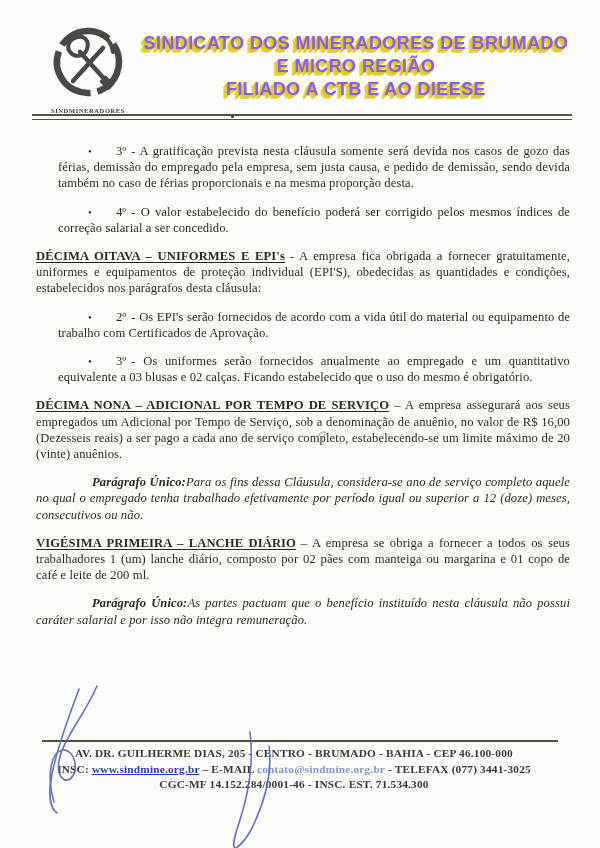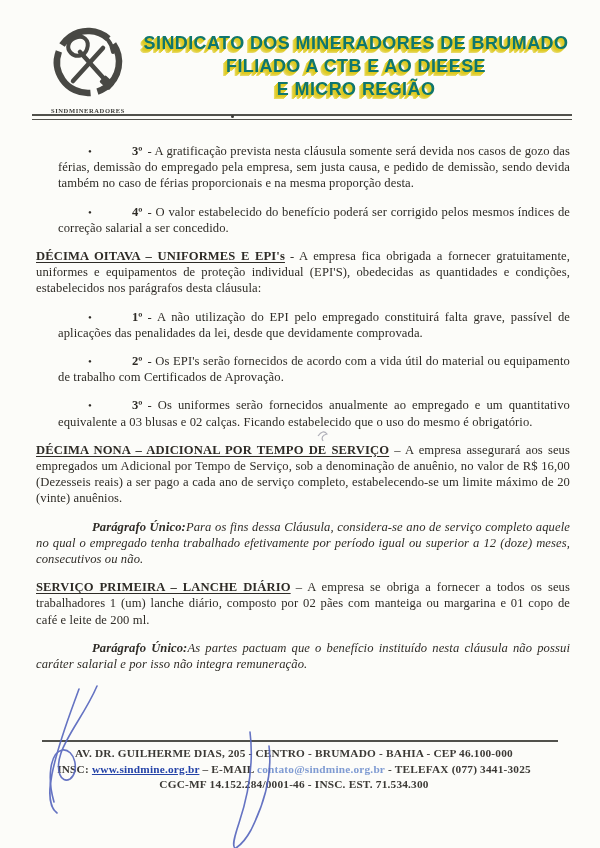--- a/index.html
+++ b/index.html
@@ -20,21 +20,21 @@
   .logo-wrap{width:104px;flex:0 0 104px;text-align:center;}
   .logo-caption{
     font-family:"Liberation Serif",serif;
     font-size:6.5px;font-weight:bold;letter-spacing:.6px;
     color:#3c3c38;margin-top:1px;
   }
   .title-block{
     flex:1;text-align:center;padding-top:8px;
     font-family:"Liberation Sans",sans-serif;
     font-weight:bold;
-    color:#0f766e;
+    color:#8b5cf6;
     letter-spacing:.4px;
   }
   .title-block .t{
     font-size:18px;line-height:23px;
     text-shadow:-1px 1px 0 #ddc91f,-2px 2px 0 #dfcb25,-3px 3px 0 #e2d040,-4px 4px 0 #e7d95e;
   }
   .double-rule{
     position:absolute;left:32px;right:28px;top:114px;
     height:3px;
     border-top:2.5px solid #51514c;
@@ -47,21 +47,21 @@
   
   .doc-body{
     position:absolute;top:143px;left:36px;right:30px;
     font-size:12.6px;line-height:16.2px;
     color:#2e2b26;text-align:justify;
     letter-spacing:.1px;
   }
   .doc-body p{margin:0 0 12px 0;}
   p.bullet{margin-left:22px;text-indent:30px;}
   p.bullet .dot{font-size:11px;}
-  p.bullet .lead{font-weight:bold;margin-left:40px;margin-right:5px;}
+  p.bullet .lead{font-weight:normal;margin-left:24px;margin-right:5px;}
   p.clause .lead{
     font-weight:bold;text-decoration:underline;
     text-underline-offset:2px;margin-right:5px;margin-top:28px;
   }
   p.pu{font-style:italic;text-indent:56px;}
   p.pu .lead{font-weight:bold;}
   
   .doc-footer{
     position:absolute;left:0;right:12px;top:740px;
     text-align:center;
@@ -94,48 +94,47 @@
         <path d="M29 14 C37 10 44 16 41 25 C39 32 30 34 25 29 C20 24 22 17 29 14 Z" fill="none" stroke="#484844" stroke-width="4"></path>
         <line x1="34" y1="28" x2="61" y2="58" stroke="#484844" stroke-width="4.5" stroke-linecap="round"></line>
         <line x1="57" y1="24" x2="27" y2="57" stroke="#484844" stroke-width="4.5" stroke-linecap="round"></line>
         <rect x="55" y="54" width="13" height="9" rx="1.5" transform="rotate(42 61 58)" fill="#484844"></rect>
         <path d="M52 9 q13 5 15 19" fill="none" stroke="#484844" stroke-width="4" stroke-linecap="round"></path>
       </svg>
       <div class="logo-caption">SINDMINERADORES</div>
     </div>
     <div class="title-block">
       <div class="t">SINDICATO DOS MINERADORES DE BRUMADO</div>
+      <div class="t">E MICRO REGIÃO</div>
       <div class="t">FILIADO A CTB E AO DIEESE</div>
-      <div class="t">E MICRO REGIÃO</div>
     </div>
   </header>
 
   <div class="double-rule"></div>
   <div class="ink-dot"></div>
 
   <main class="doc-body">
 
     <p class="bullet"><span class="dot">•</span><span class="lead">3º</span><span>- A gratificação prevista nesta cláusula somente será devida nos casos de gozo das férias, demissão do empregado pela empresa, sem justa causa, e pedido de demissão, sendo devida também no caso de férias proporcionais e na mesma proporção desta.</span></p>
 
     <p class="bullet"><span class="dot">•</span><span class="lead">4º</span><span>- O valor estabelecido do benefício poderá ser corrigido pelos mesmos índices de correção salarial a ser concedido.</span></p>
 
     <p class="clause"><span class="lead">DÉCIMA OITAVA – UNIFORMES E EPI's</span><span>- A empresa fica obrigada a fornecer gratuitamente, uniformes e equipamentos de proteção individual (EPI'S), obedecidas as quantidades e condições, estabelecidos nos parágrafos desta cláusula:</span></p>
 
-    <p class="bullet"><span class="dot">•</span><span class="lead">1º</span><span>- A não utilização do EPI pelo empregado constituirá falta grave, passível de aplicações das penalidades da lei, desde que devidamente comprovada.</span></p>
 
     <p class="bullet"><span class="dot">•</span><span class="lead">2º</span><span>- Os EPI's serão fornecidos de acordo com a vida útil do material ou equipamento de trabalho com Certificados de Aprovação.</span></p>
 
     <p class="bullet"><span class="dot">•</span><span class="lead">3º</span><span>- Os uniformes serão fornecidos anualmente ao empregado e um quantitativo equivalente a 03 blusas e 02 calças. Ficando estabelecido que o uso do mesmo é obrigatório.</span></p>
 
     <p class="clause"><span class="lead">DÉCIMA NONA – ADICIONAL POR TEMPO DE SERVIÇO</span><span>– A empresa assegurará aos seus empregados um Adicional por Tempo de Serviço, sob a denominação de anuênio, no valor de R$ 16,00 (Dezesseis reais) a ser pago a cada ano de serviço completo, estabelecendo-se um limite máximo de 20 (vinte) anuênios.</span></p>
 
     <p class="pu"><span class="lead">Parágrafo Único:</span><span>Para os fins dessa Cláusula, considera-se ano de serviço completo aquele no qual o empregado tenha trabalhado efetivamente por período igual ou superior a 12 (doze) meses, consecutivos ou não.</span></p>
 
 
-    <p class="clause"><span class="lead">SERVIÇO PRIMEIRA – LANCHE DIÁRIO</span><span>– A empresa se obriga a fornecer a todos os seus trabalhadores 1 (um) lanche diário, composto por 02 pães com manteiga ou margarina e 01 copo de café e leite de 200 ml.</span></p>
+    <p class="clause"><span class="lead">VIGÉSIMA PRIMEIRA – LANCHE DIÁRIO</span><span>– A empresa se obriga a fornecer a todos os seus trabalhadores 1 (um) lanche diário, composto por 02 pães com manteiga ou margarina e 01 copo de café e leite de 200 ml.</span></p>
 
     <p class="pu"><span class="lead">Parágrafo Único:</span><span>As partes pactuam que o benefício instituído nesta cláusula não possui caráter salarial e por isso não integra remuneração.</span></p>
 
   </main>
 
   <footer class="doc-footer">
     <div class="footer-rule"></div>
     <div>AV. DR. GUILHERME DIAS, 205 - CENTRO - BRUMADO - BAHIA - CEP 46.100-000</div>
     <div>
       <span>INSC:</span>

